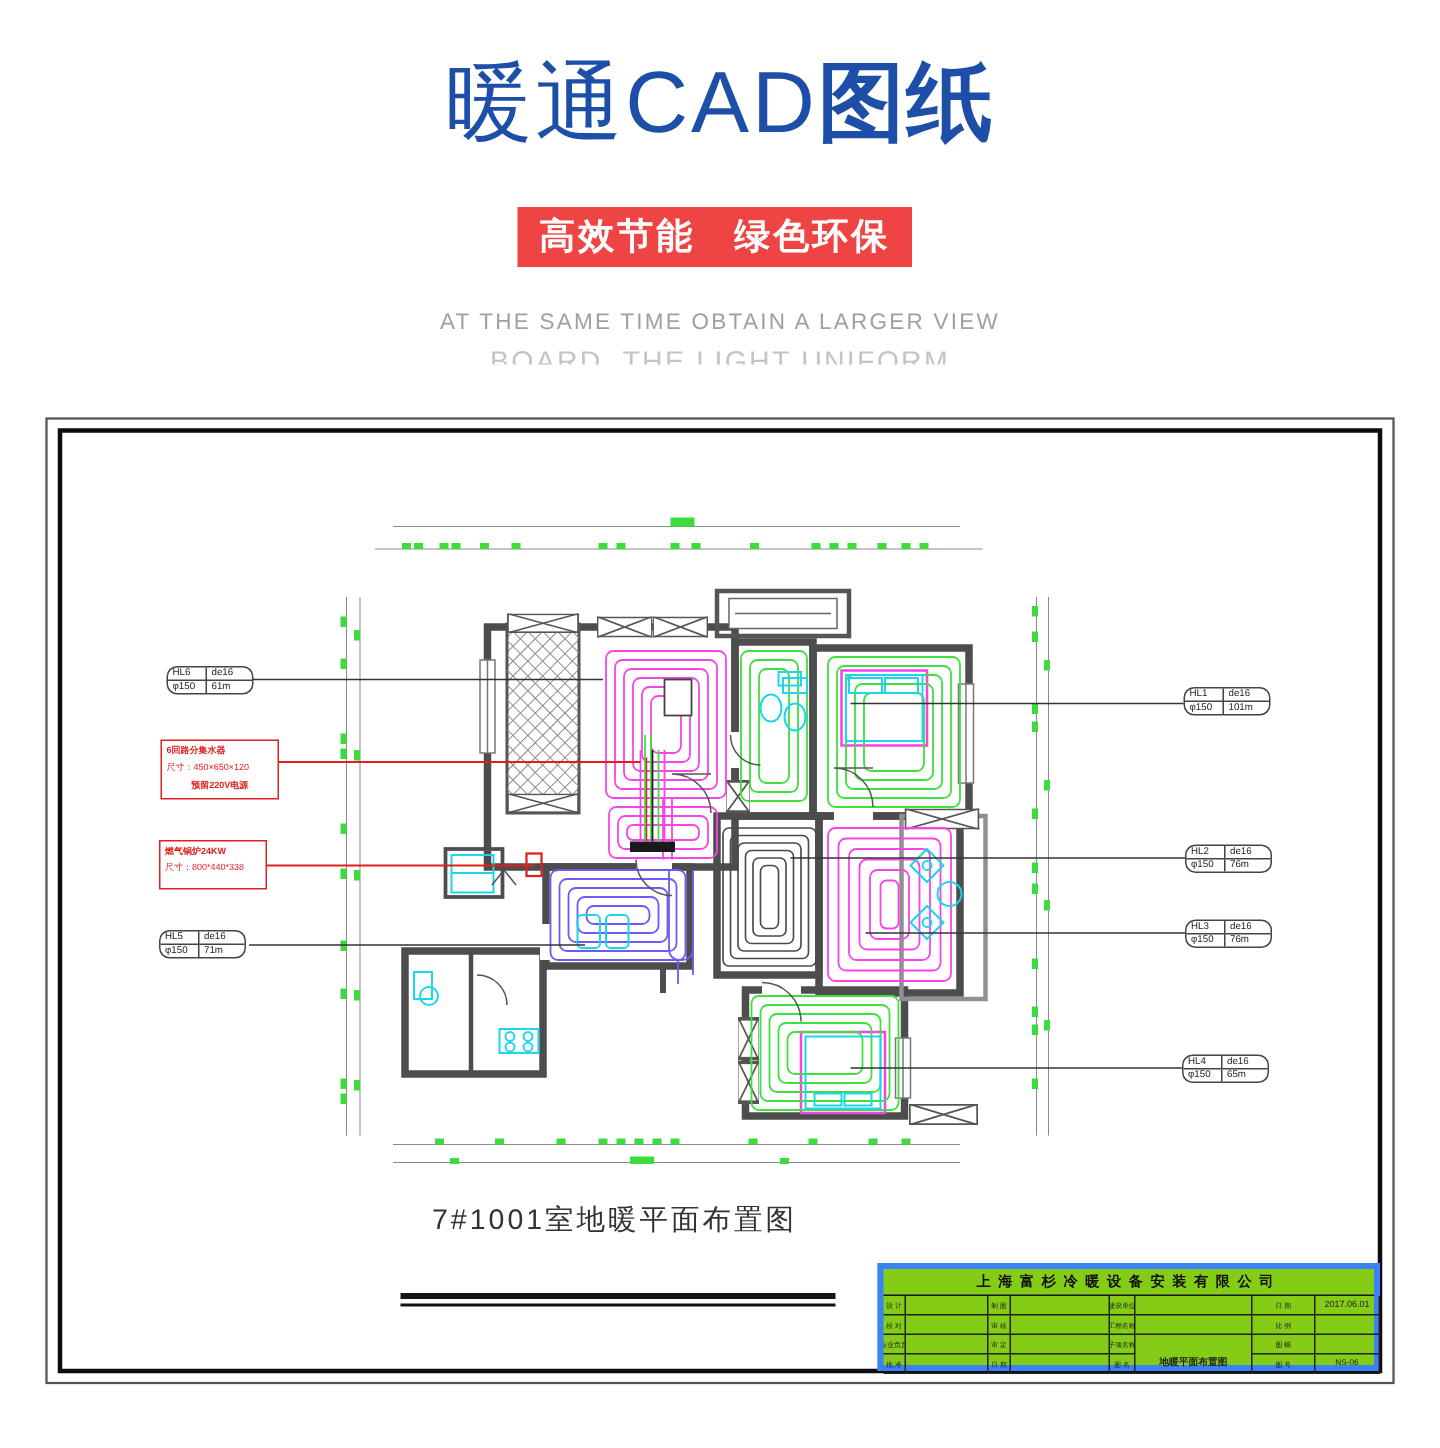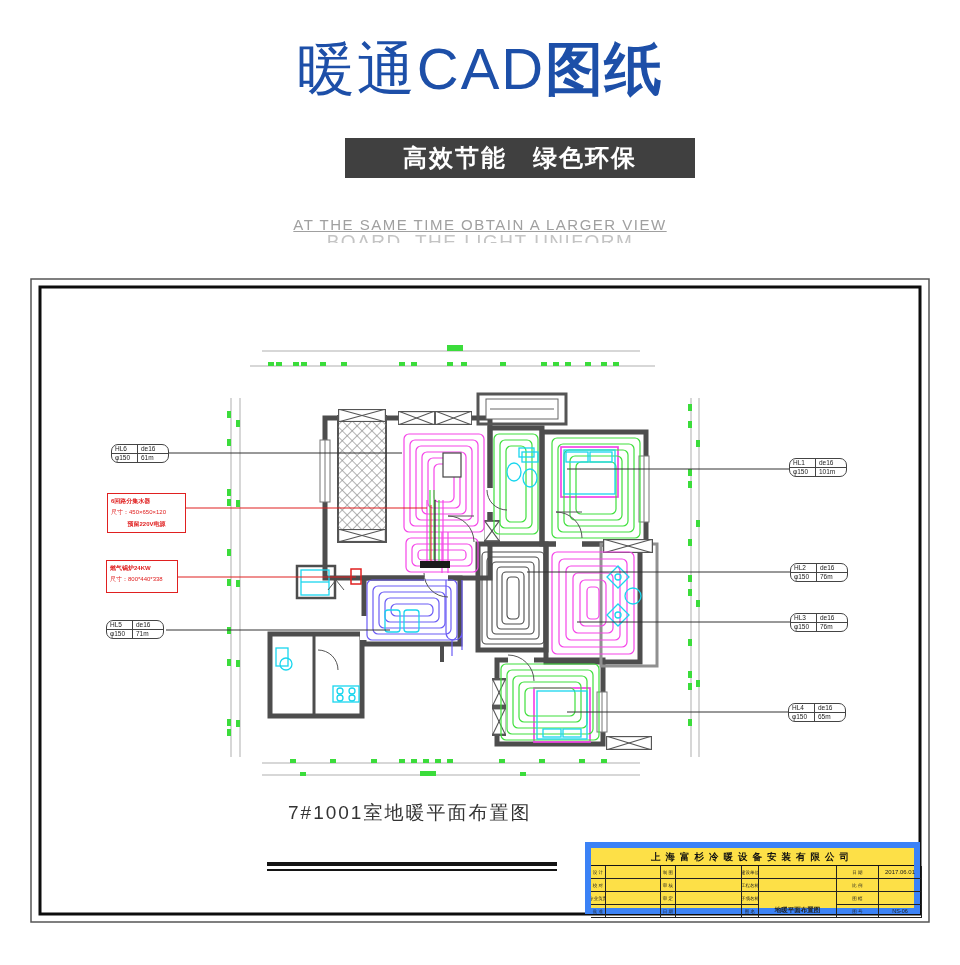--- a/index.html
+++ b/index.html
@@ -2,42 +2,42 @@
 <html><head>
 <meta charset="utf-8">
 <style>
   html,body{margin:0;padding:0;background:#fff;}
   #page{position:relative;width:960px;height:965px;background:#fff;overflow:hidden;
         font-family:"Liberation Sans",sans-serif;margin-top:20px;}
   
   .hdr{position:absolute;left:0;top:20px;width:960px;text-align:center;line-height:1;}
   .hdr .t-main{font-size:58px;color:#1d4fa8;font-weight:400;letter-spacing:2px;}
   .hdr .t-accent{font-size:58px;color:#1d4fa8;font-weight:900;letter-spacing:1px;}
-  .banner{position:absolute;left:345px;top:118px;width:350px;height:40px;background:#404040;
+  .banner{position:absolute;left:345px;top:118px;width:263px;height:40px;background:#ef4444;
           color:#fff;font-size:24px;font-weight:bold;text-align:center;line-height:40px;letter-spacing:2px;}
-  .sub1{position:absolute;left:0;top:196px;width:960px;text-align:center;color:#a0a0a0;
-        font-size:15px;letter-spacing:1.5px;text-decoration:underline;}
+  .sub1{position:absolute;left:0;top:186px;width:960px;text-align:center;color:#a0a0a0;
+        font-size:15px;letter-spacing:1.5px;}
   .sub2{position:absolute;left:0;top:211px;width:960px;height:12px;overflow:hidden;text-align:center;
         color:#c4c4c4;font-size:19px;letter-spacing:1.5px;}
   
   .hl-box{position:absolute;width:58px;height:19px;border:1px solid #444;border-radius:7px;
           background:#fff;display:grid;grid-template-columns:26px 1fr;grid-template-rows:1fr 1fr;
           font-size:6.5px;color:#222;box-sizing:border-box;line-height:1;}
   .hl-box span{display:flex;align-items:center;padding-left:3px;}
   .hl-box .cL{border-right:1px solid #444;}
   .hl-box .r1{border-bottom:1px solid #444;}
   .red-box{position:absolute;border:1.5px solid #e02020;background:#fff;color:#e02020;
            font-size:6px;line-height:1.9;padding:2px 3px;box-sizing:border-box;}
   .red-box .b{font-weight:bold;}
   .caption{position:absolute;left:288px;top:780px;font-size:19px;color:#333;letter-spacing:2px;font-weight:400;}
   .cap-ul1{position:absolute;left:267px;top:842px;width:290px;height:4px;background:#141414;}
   .cap-ul2{position:absolute;left:267px;top:849px;width:290px;height:1.5px;background:#141414;}
   
-  .tb{position:absolute;left:585px;top:822px;width:335px;height:72px;border:6px solid #3b82f6;
-      box-sizing:border-box;background:#fde047;}
+  .tb{position:absolute;left:585px;top:822px;width:335px;height:72px;border:4px solid #3b82f6;
+      box-sizing:border-box;background:#84cc16;}
   .tb-co{height:17px;border-bottom:1.5px solid #141414;text-align:center;font-size:9.5px;
          font-weight:bold;letter-spacing:5px;line-height:17px;color:#111;white-space:nowrap;}
   .tb-grid{display:grid;grid-template-columns:15px 55px 15px 66px 17px 78px 42px 43px;
            grid-auto-rows:13px;font-size:4.5px;color:#222;}
   .tb-grid div{border-right:1px solid #222;border-bottom:1px solid #222;display:flex;
                align-items:center;justify-content:center;overflow:hidden;white-space:nowrap;}
   .tb-grid .nm{grid-row:span 2;font-size:6.5px;font-weight:bold;align-items:flex-end;padding-bottom:2px;}
   .tb-grid .dt{font-size:6px;}
   .tb-grid .no{font-size:5.5px;}
 </style>

